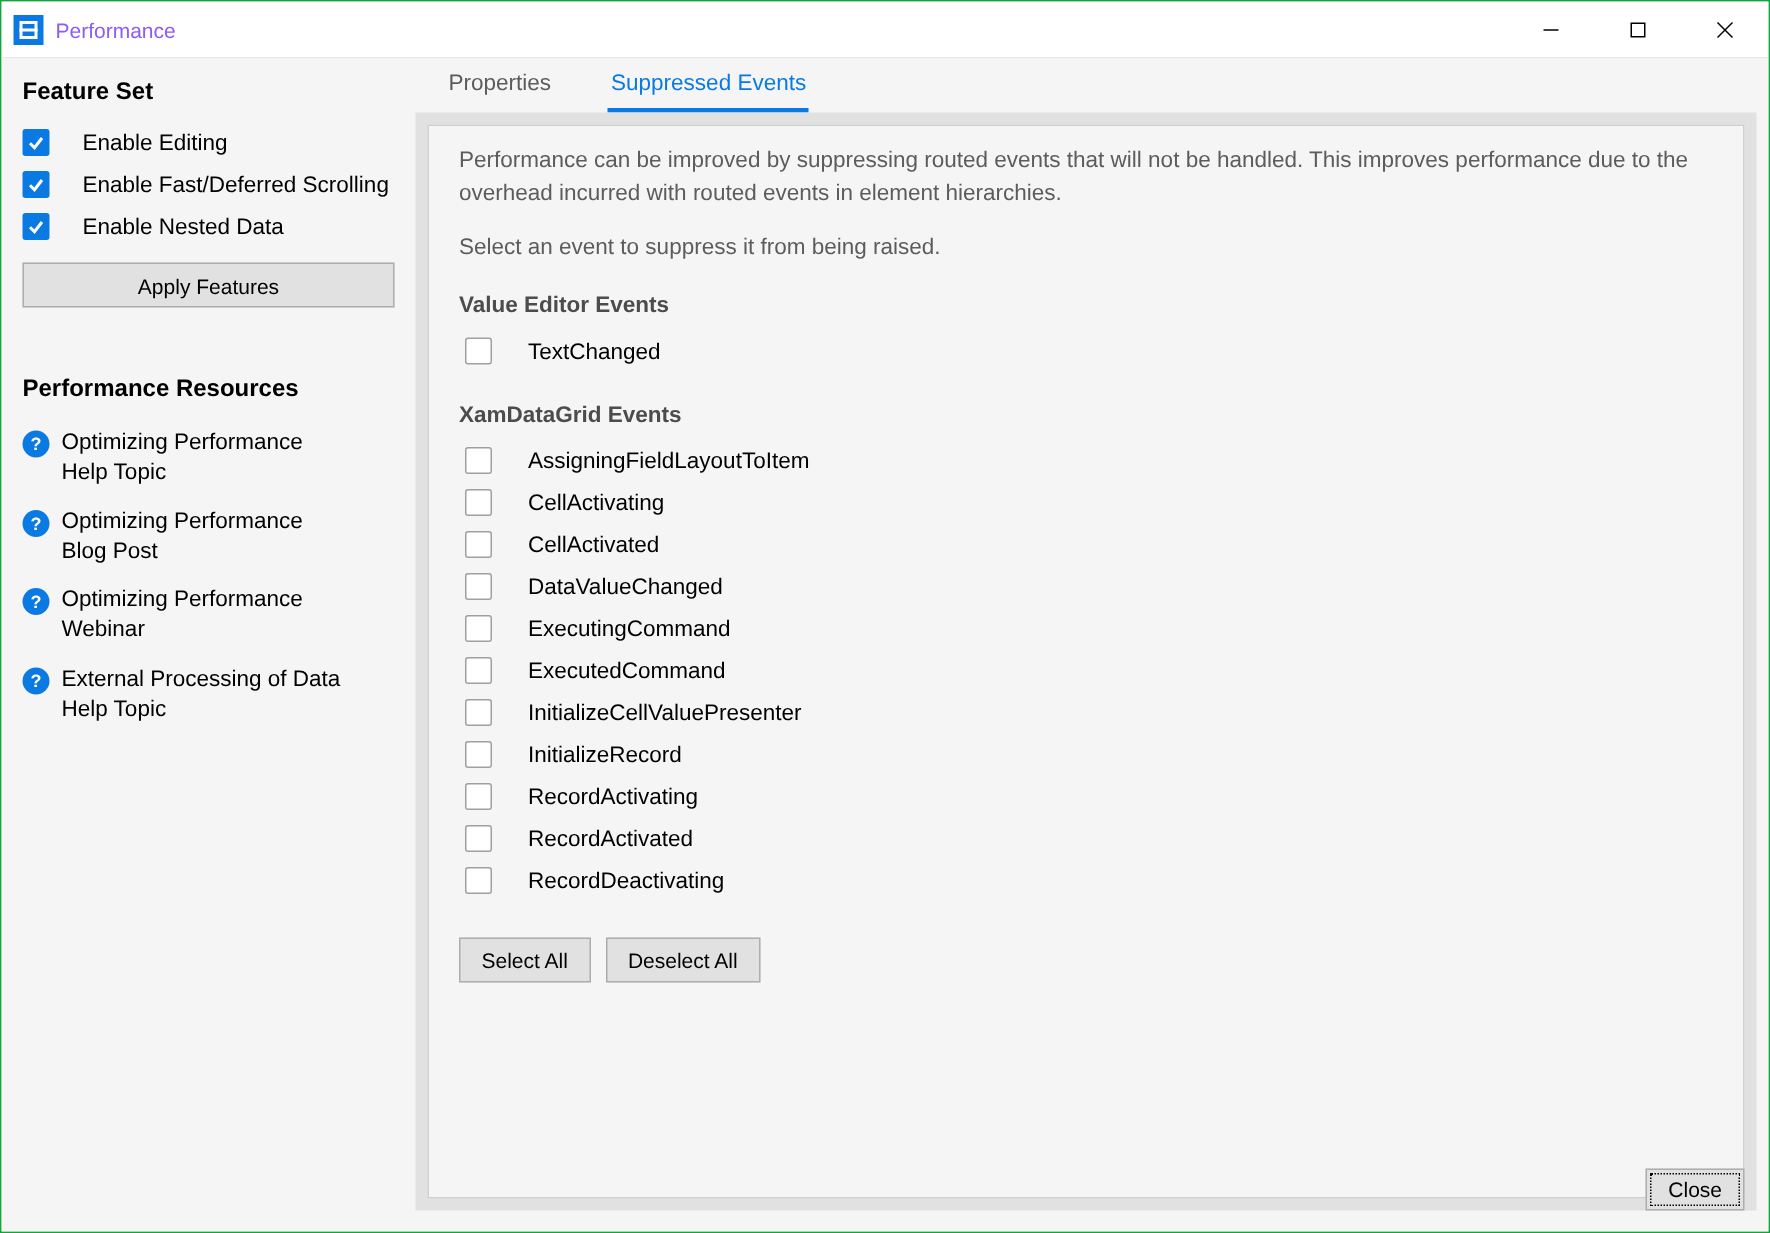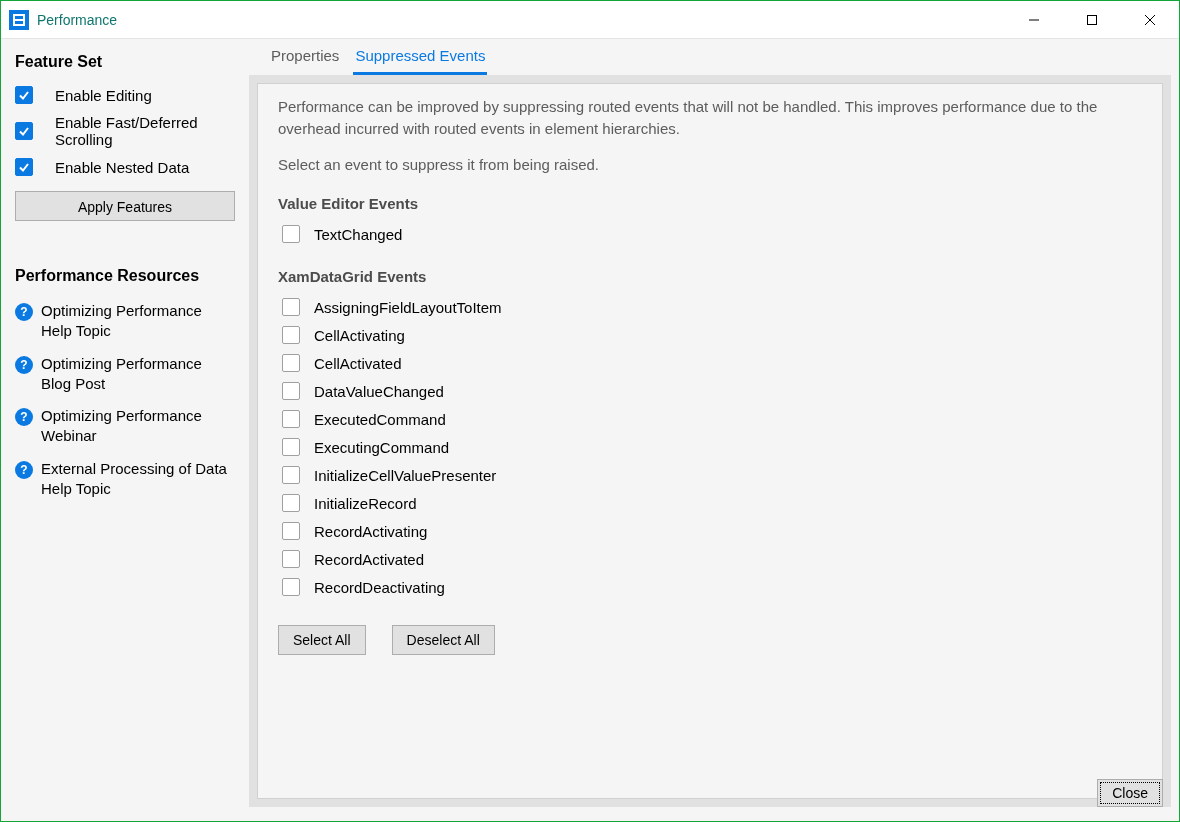--- a/index.html
+++ b/index.html
@@ -43,21 +43,21 @@
     }
     .app-icon-inner::after {
       content: '';
       position: absolute;
       top: 3px; left: -2px; right: -2px;
       height: 2px;
       background: #fff;
     }
     .title-text {
       font-size: 14px;
-      color: #0f766e;
+      color: #8b5cf6;
       flex-grow: 1;
     }
     .win-controls {
       display: flex;
       height: 100%;
     }
     .win-btn {
       width: 58px;
       height: 100%;
       display: flex;
@@ -68,21 +68,21 @@
     .win-btn svg { display: block; }
 
     
     .content {
       display: flex;
       height: calc(100% - 38px);
       background: #f5f5f5;
     }
 
     .sidebar {
-      width: 248px;
+      width: 276px;
       flex-shrink: 0;
       padding: 14px 0 0 0;
     }
     .section-header {
       font-size: 16px;
       font-weight: 600;
       color: #000;
       padding: 0 14px 10px 14px;
     }
 
@@ -160,21 +160,21 @@
       display: flex;
       flex-direction: column;
       padding-bottom: 14px;
     }
 
     .tabbar {
       display: flex;
       padding: 0 20px;
       height: 36px;
       align-items: flex-end;
-      gap: 12px;
+      gap: 36px;
     }
     .tab {
       padding: 8px 2px 8px 2px;
       font-size: 15px;
       color: #5c5c5c;
       border-bottom: 3px solid transparent;
     }
     .tab.active {
       color: #0a7ae2;
       border-bottom: 3px solid #0a7ae2;
@@ -205,37 +205,37 @@
     .group-header {
       font-size: 15px;
       font-weight: 600;
       color: #4c4c4c;
       margin: 20px 0 8px 0;
     }
     .group-header:first-of-type { }
     .event-row {
       display: flex;
       align-items: center;
-      gap: 14px;
+      gap: 24px;
       padding: 5px 0 5px 4px;
       font-size: 15px;
       color: #000;
     }
     .event-checkbox {
       width: 18px;
       height: 18px;
       border: 1px solid #a0a0a0;
       background: #fff;
       border-radius: 2px;
       flex-shrink: 0;
     }
 
     .panel-buttons {
       display: flex;
-      gap: 26px;
+      gap: 10px;
       margin-top: 24px;
     }
     .panel-btn {
       background: #e1e1e1;
       border: 1px solid #adadad;
       color: #000;
       font-size: 14px;
       padding: 6px 14px;
       font-family: inherit;
     }
@@ -372,25 +372,25 @@
             <div class="event-row">
               <span class="event-checkbox"></span>
               <span>CellActivated</span>
             </div>
             <div class="event-row">
               <span class="event-checkbox"></span>
               <span>DataValueChanged</span>
             </div>
             <div class="event-row">
               <span class="event-checkbox"></span>
+              <span>ExecutingCommand</span>
+            </div>
+            <div class="event-row">
+              <span class="event-checkbox"></span>
               <span>ExecutedCommand</span>
-            </div>
-            <div class="event-row">
-              <span class="event-checkbox"></span>
-              <span>ExecutingCommand</span>
             </div>
             <div class="event-row">
               <span class="event-checkbox"></span>
               <span>InitializeCellValuePresenter</span>
             </div>
             <div class="event-row">
               <span class="event-checkbox"></span>
               <span>InitializeRecord</span>
             </div>
             <div class="event-row">

